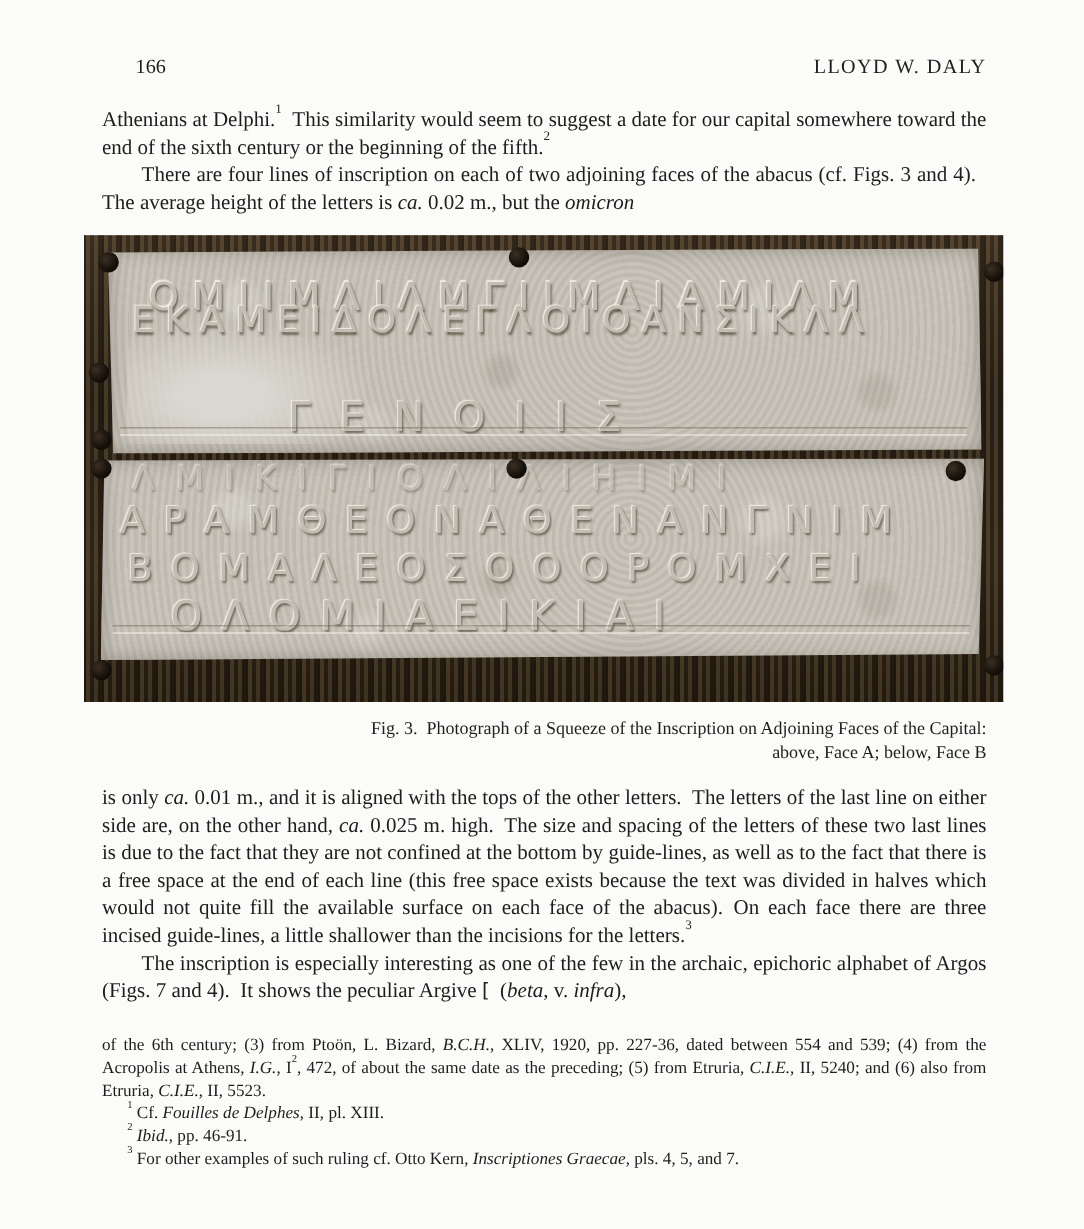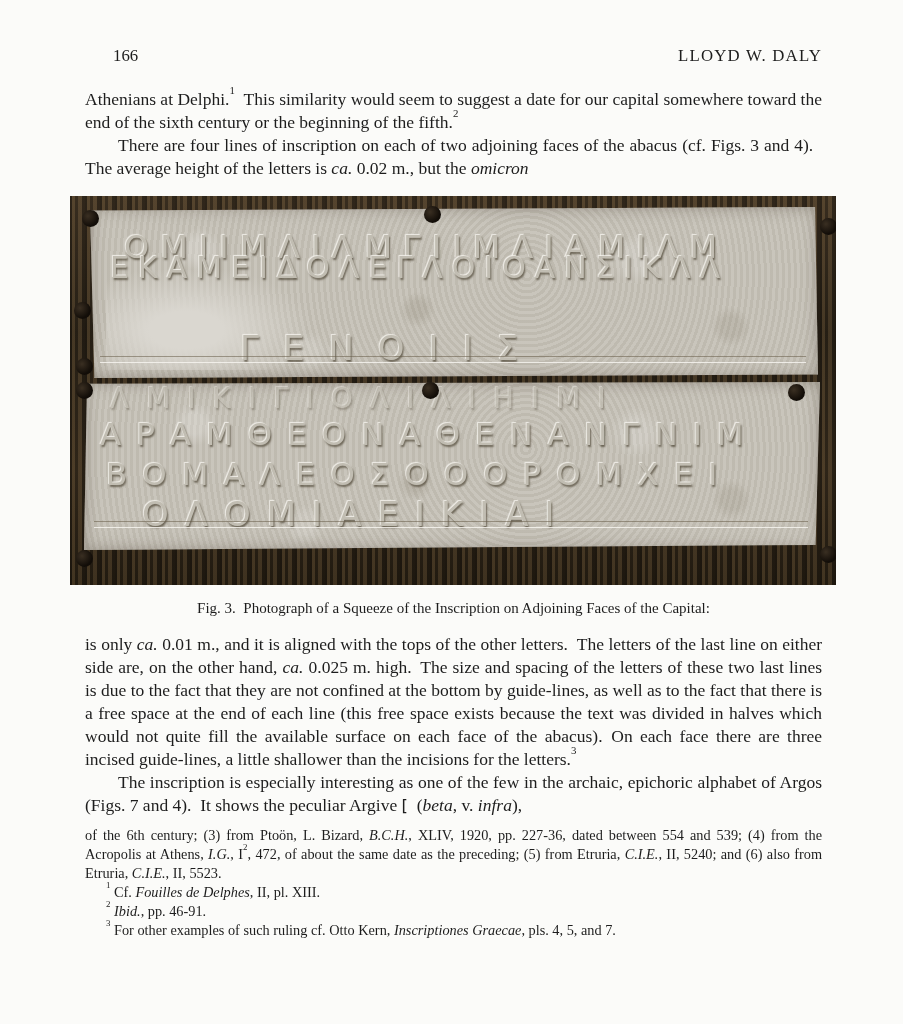--- a/index.html
+++ b/index.html
@@ -77,25 +77,25 @@
   .fb0{left:26px;top:3px;font-size:28px;letter-spacing:17px;opacity:.55;}
   .fb1{left:16px;top:37px;font-size:31px;letter-spacing:15px;}
   .fb2{left:22px;top:77px;font-size:31px;letter-spacing:15px;}
   .fb3{left:58px;top:115px;font-size:34px;letter-spacing:16px;}
   .tack{
     position:absolute;width:17px;height:17px;border-radius:50%;
     background:radial-gradient(circle at 35% 35%, #3a2f22, #120d08 65%);
   }
 
   
-  .caption{margin:13px 0 0 15px;width:737px;text-align:center;font-size:15px;line-height:20px;}
+  .caption{margin:13px 0 0 15px;width:737px;text-align:right;font-size:15px;line-height:20px;}
   .caption-gap{margin-top:15px;}
 
   
-  .footnotes{margin-top:9px;font-size:14.3px;line-height:19px;}
+  .footnotes{margin-top:25px;font-size:14.3px;line-height:19px;}
   .fn{margin:0;text-align:justify;}
   .fn-num{text-indent:21px;}
   [data-name="argive-beta-symbol"]{font-family:"DejaVu Sans",sans-serif;font-size:94%;}
 </style>
 </head>
 <body>
 
 <div class="page" data-name="journal-page">
 
   <header class="page-header" data-name="page-header">
@@ -134,20 +134,21 @@
         <span class="tack" data-name="tack-icon" style="left:6px;top:162px;"></span>
         <span class="tack" data-name="tack-icon" style="left:6px;top:186px;"></span>
         <span class="tack" data-name="tack-icon" style="left:352px;top:186px;"></span>
         <span class="tack" data-name="tack-icon" style="left:718px;top:188px;"></span>
         <span class="tack" data-name="tack-icon" style="left:6px;top:354px;"></span>
         <span class="tack" data-name="tack-icon" style="left:750px;top:350px;"></span>
       </div>
 
       <div class="caption" data-name="figure-caption">
         <div data-name="caption-line-1">Fig. 3. Photograph of a Squeeze of the Inscription on Adjoining Faces of the Capital:</div>
+        <div data-name="caption-line-2">above, Face A; below, Face B</div>
       </div>
     </figure>
 
     <p class="para caption-gap" data-name="paragraph-is-only"><span>is only </span><span class="it">ca.</span><span> 0.01 m., and it is aligned with the tops of the other letters. The letters of the last line on either side are, on the other hand, </span><span class="it">ca.</span><span> 0.025 m. high. The size and spacing of the letters of these two last lines is due to the fact that they are not confined at the bottom by guide-lines, as well as to the fact that there is a free space at the end of each line (this free space exists because the text was divided in halves which would not quite fill the available surface on each face of the abacus). On each face there are three incised guide-lines, a little shallower than the incisions for the letters.</span><sup>3</sup></p>
     <p class="para indent" data-name="paragraph-inscription-interesting"><span>The inscription is especially interesting as one of the few in the archaic, epichoric alphabet of Argos (Figs. 7 and 4). It shows the peculiar Argive </span><span data-name="argive-beta-symbol">[</span><span> (</span><span class="it">beta</span><span>, v. </span><span class="it">infra</span><span>),</span></p>
 
   </main>
 
   <footer class="footnotes" data-name="footnotes">
     <p class="fn" data-name="footnote-continuation"><span>of the 6th century; (3) from Ptoön, L. Bizard, </span><span class="it">B.C.H.</span><span>, XLIV, 1920, pp. 227-36, dated between 554 and 539; (4) from the Acropolis at Athens, </span><span class="it">I.G.</span><span>, I</span><sup>2</sup><span>, 472, of about the same date as the preceding; (5) from Etruria, </span><span class="it">C.I.E.</span><span>, II, 5240; and (6) also from Etruria, </span><span class="it">C.I.E.</span><span>, II, 5523.</span></p>

